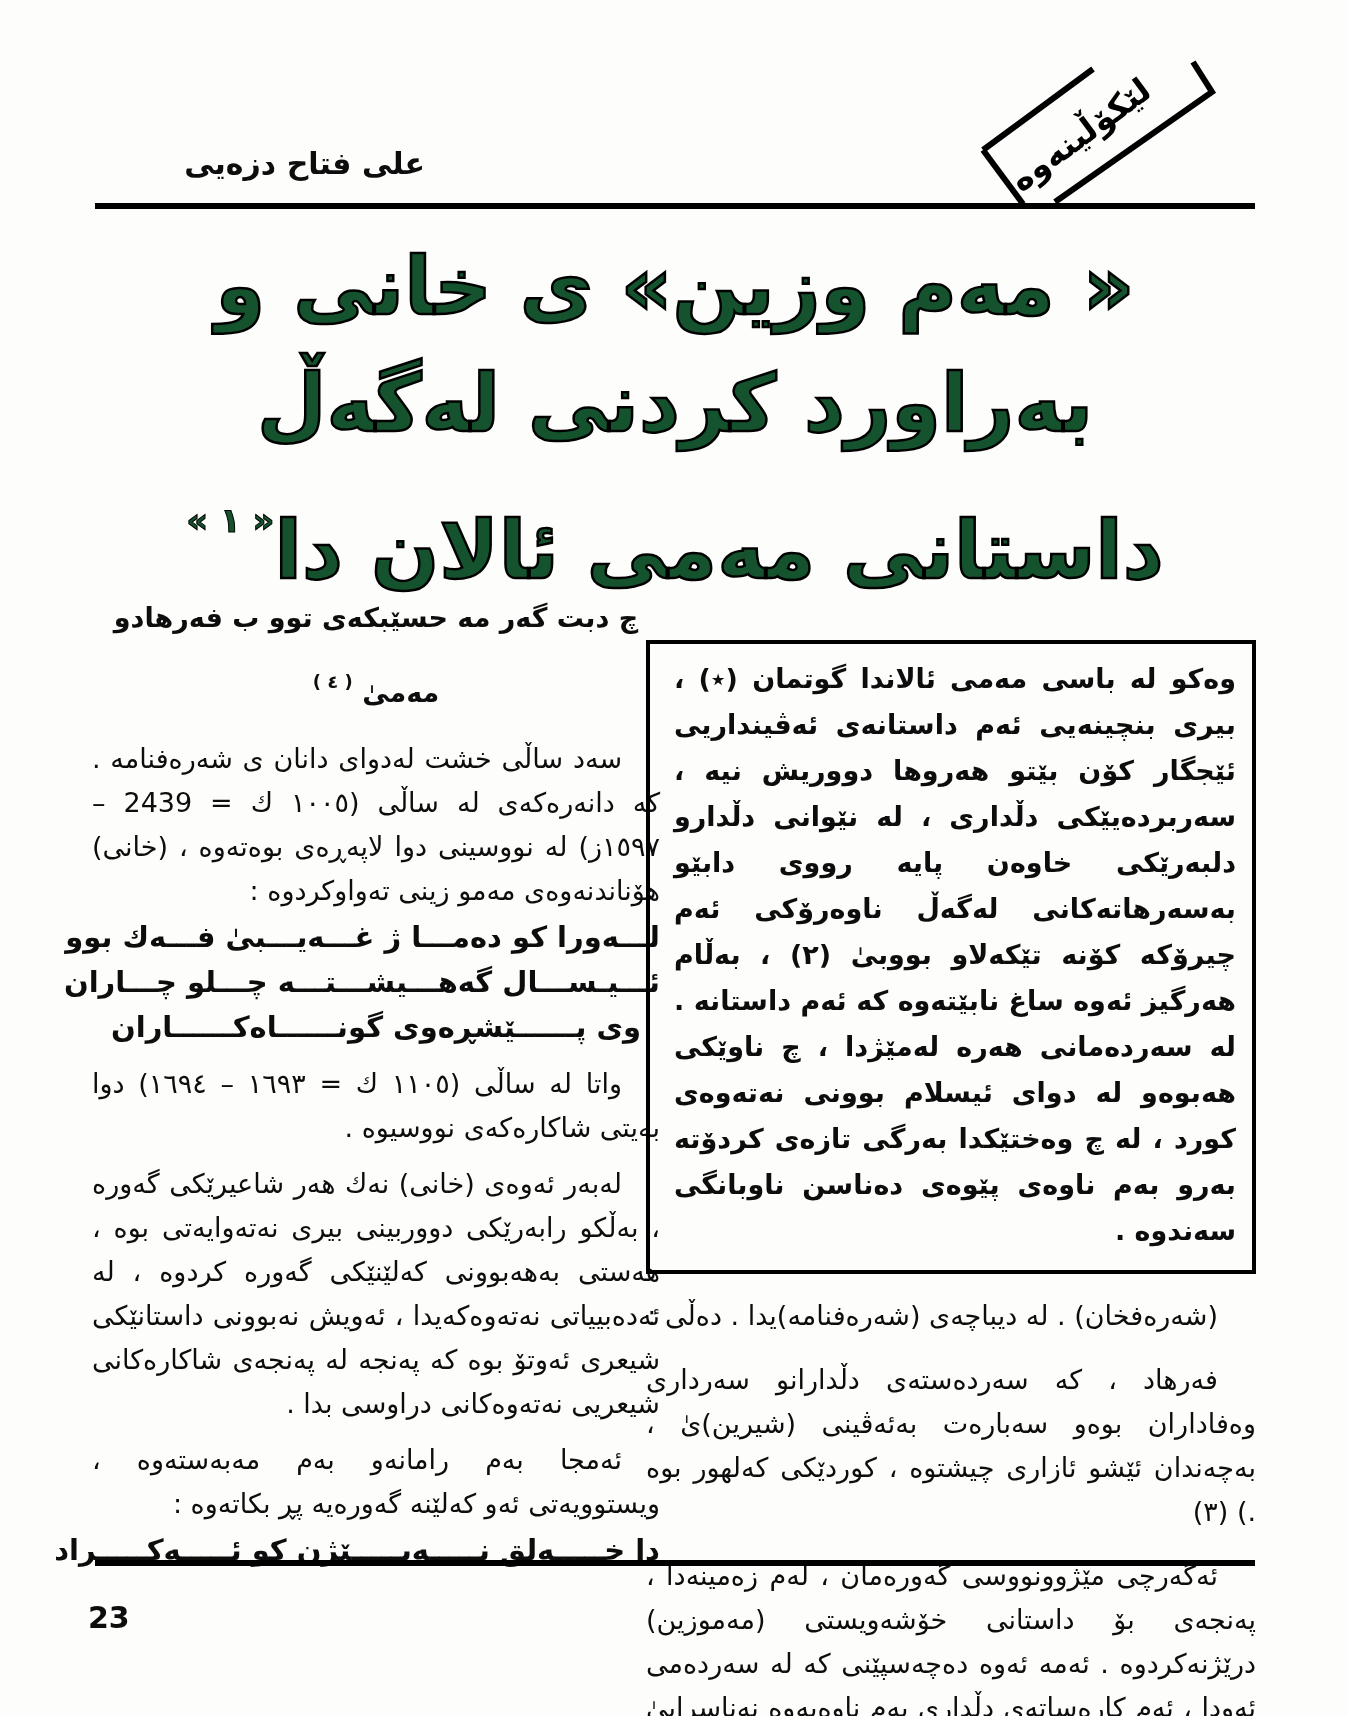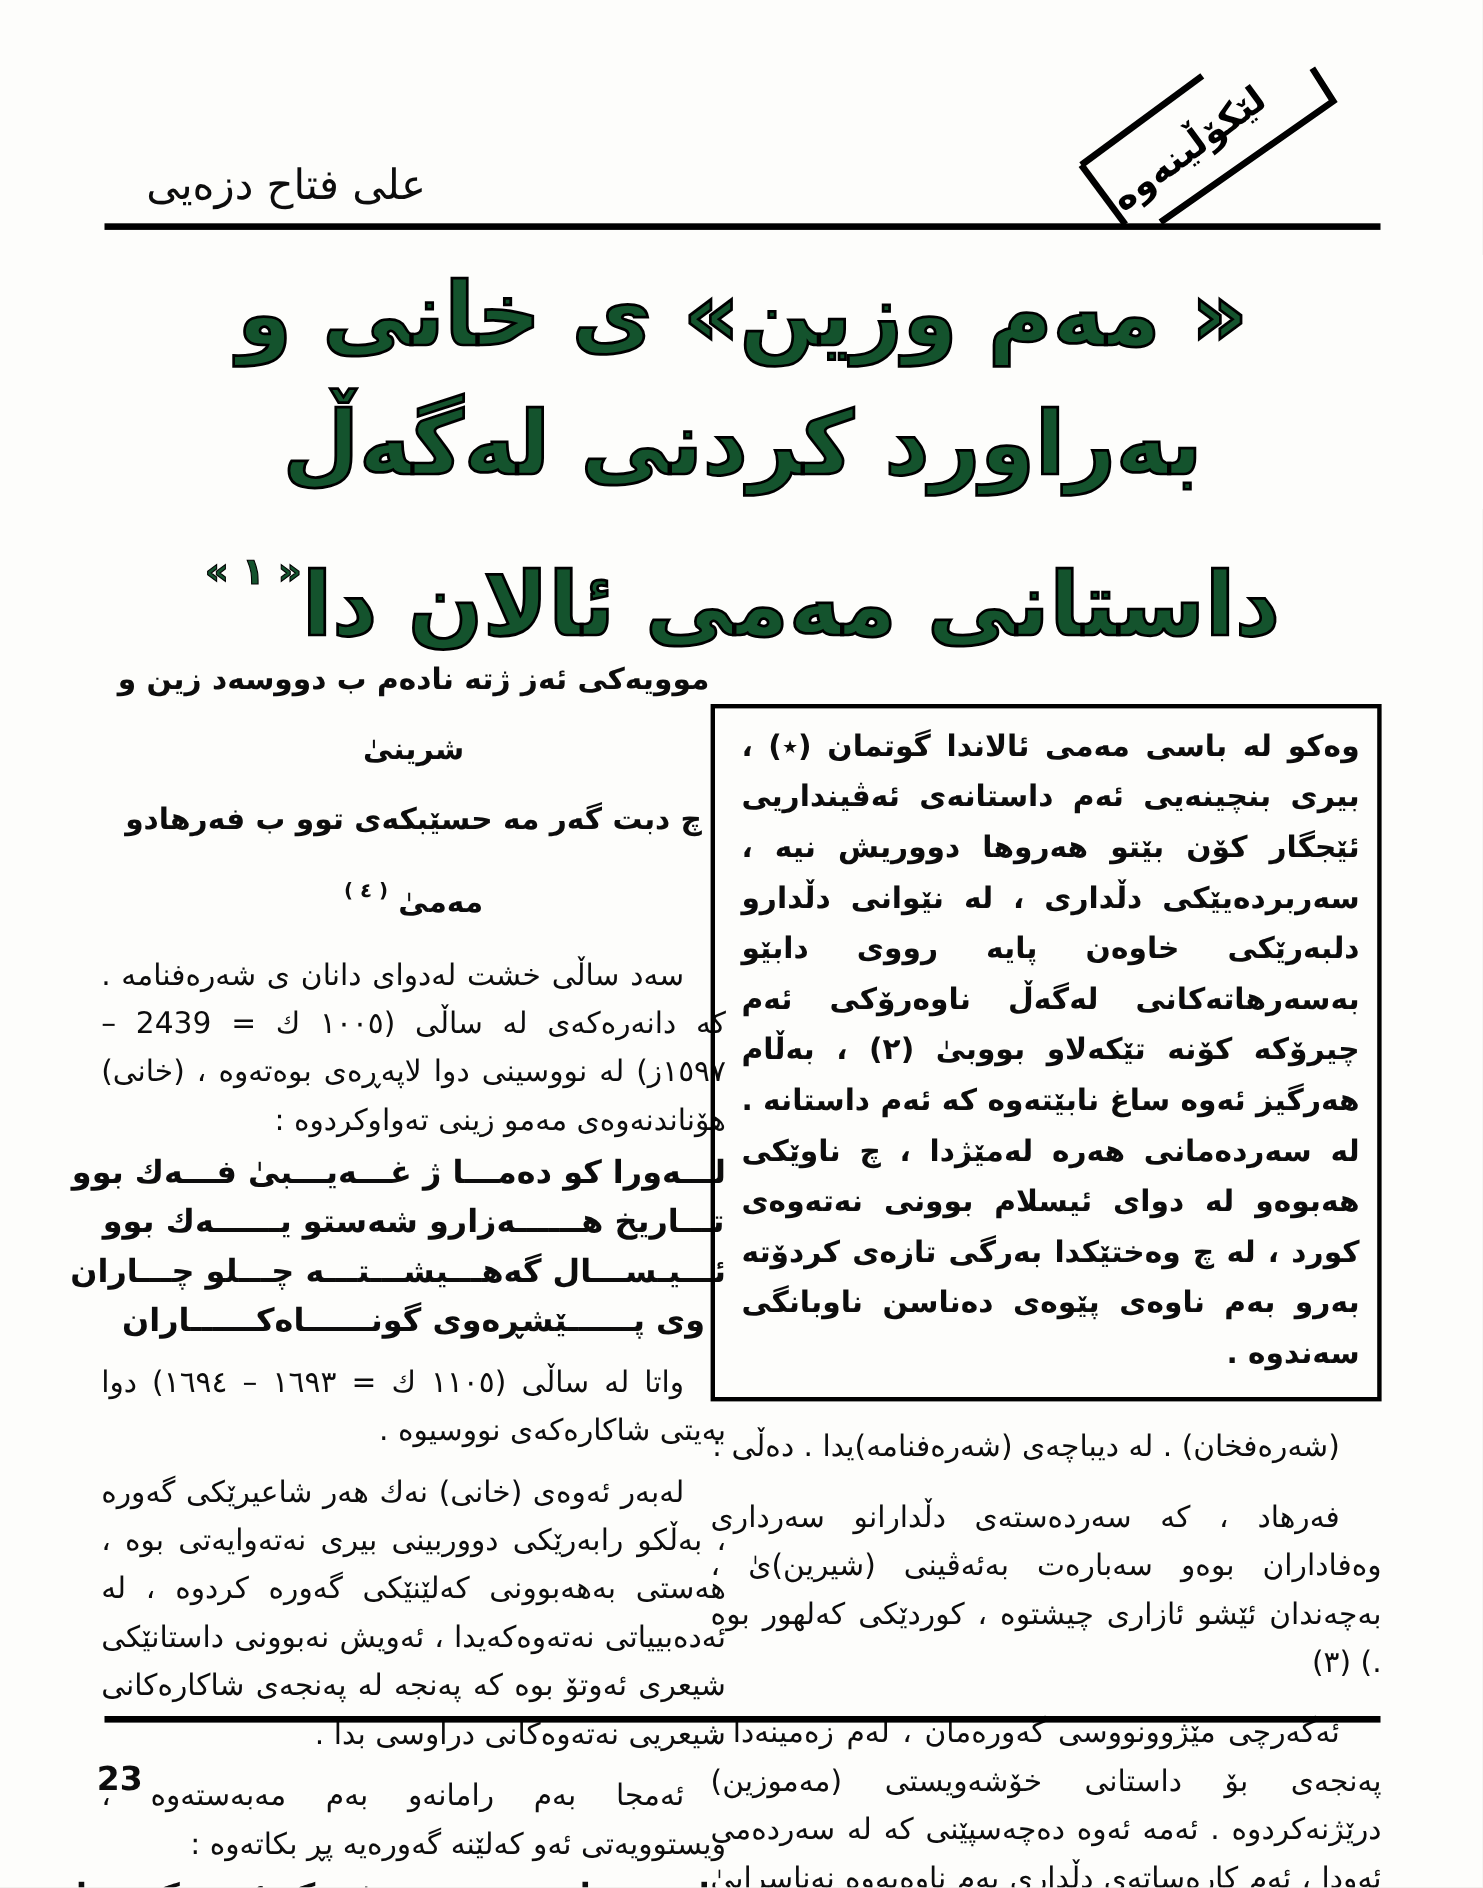--- a/index.html
+++ b/index.html
@@ -4,21 +4,21 @@
 <style>
   html,body{margin:0;padding:0;background:#e8e8e4;}
   .page{
     position:relative;width:1348px;height:1716px;margin:0 auto;
     background:#fdfdfb;color:#0d0d0d;overflow:hidden;
     font-family:"DejaVu Sans",sans-serif;
   }
   
   .author{
     position:absolute;top:146px;left:95px;width:330px;
-    font-size:38px;font-weight:normal;direction:rtl;text-align:center;
+    font-size:30px;font-weight:bold;direction:rtl;text-align:right;
     letter-spacing:.5px;
   }
   .header-rule{
     position:absolute;top:203px;left:95px;width:1160px;height:6px;background:#000;
   }
   .banner{position:absolute;top:22px;left:935px;width:330px;height:200px;}
   .banner text{
     font-family:"DejaVu Sans",sans-serif;font-size:33px;font-weight:bold;
     direction:rtl;
   }
@@ -78,27 +78,25 @@
   </svg>
 
   <div class="title">
     <div class="title-line">« مەم وزین» ی خانی و</div>
     <div class="title-line">بەراورد کردنی لەگەڵ</div>
     <div class="title-line"><span>داستانی مەمی ئالان دا</span>​<span class="title-note">« ١ »</span></div>
   </div>
 
   <div class="col col-left">
     <div class="couplet">
-      <span class="poem-line">موویەکی ئەز ژتە نادەم ب دووسەد زین و شرینیٰ</span>
       <span class="poem-line"><span>چ دبت گەر مە حسێبکەی توو ب فەرهادو مەمیٰ</span> <span class="fnote">( ٤ )</span></span>
     </div>
     <p class="para tight">سەد ساڵی خشت لەدوای دانان ی شەرەفنامە . کە دانەرەکەی لە ساڵی (١٠٠٥ ك = 2439 – ١٥٩٧ز) لە نووسینی دوا لاپەڕەی بوەتەوە ، (خانی) هۆناندنەوەی مەمو زینی تەواوکردوە :</p>
     <div class="poem">
       <span class="poem-line">لـــەورا کو دەمـــا ژ غـــەیـــبیٰ فـــەك بوو</span>
-      <span class="poem-line">تـــاریخ هــــــەزارو شەستو یــــــەك بوو</span>
       <span class="poem-line">ئـــیـســـال گەهـــیشـــتـــە چـــلو چـــاران</span>
       <span class="poem-line">وی پــــــێشڕەوی گونــــــاەکــــــاران</span>
     </div>
     <p class="para tight">واتا لە ساڵی (١١٠٥ ك = ١٦٩٣ – ١٦٩٤) دوا بەیتی شاکارەکەی نووسیوە .</p>
     <p class="para tight">لەبەر ئەوەی (خانی) نەك هەر شاعیرێکی گەورە ، بەڵکو رابەرێکی دووربینی بیری نەتەوایەتی بوە ، هەستی بەهەبوونی کەلێنێکی گەورە کردوە ، لە ئەدەبییاتی نەتەوەکەیدا ، ئەویش نەبوونی داستانێکی شیعری ئەوتۆ بوە کە پەنجە لە پەنجەی شاکارەکانی شیعریی نەتەوەکانی دراوسی بدا .</p>
     <p class="para tight">ئەمجا بەم رامانەو بەم مەبەستەوە ، ویستوویەتی ئەو کەلێنە گەورەیە پڕ بکاتەوە :</p>
     <div class="poem">
       <span class="poem-line">دا خـــــەلق نـــــەبـــــێژن کو ئـــــەکـــــراد</span>
     </div>
   </div>

